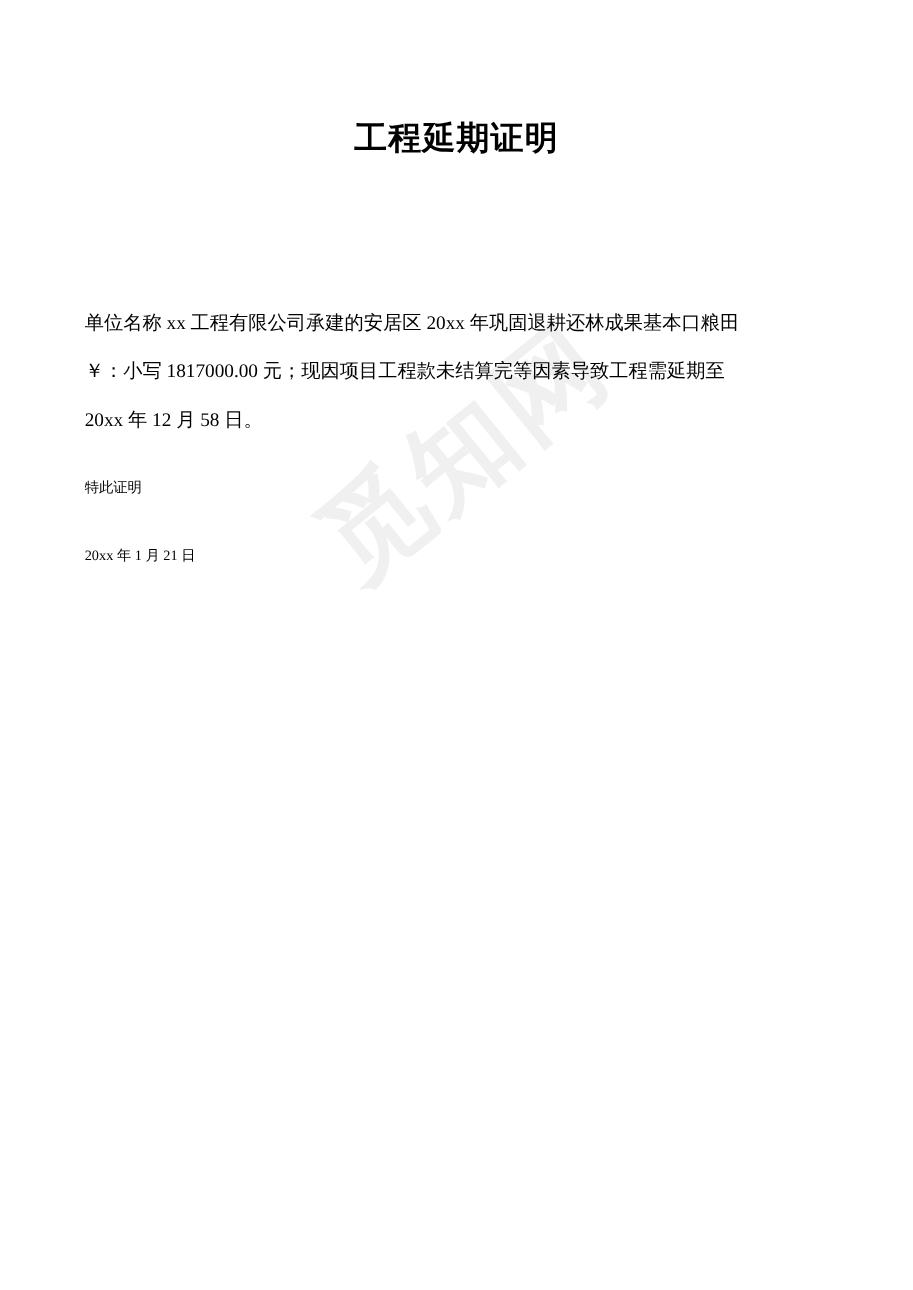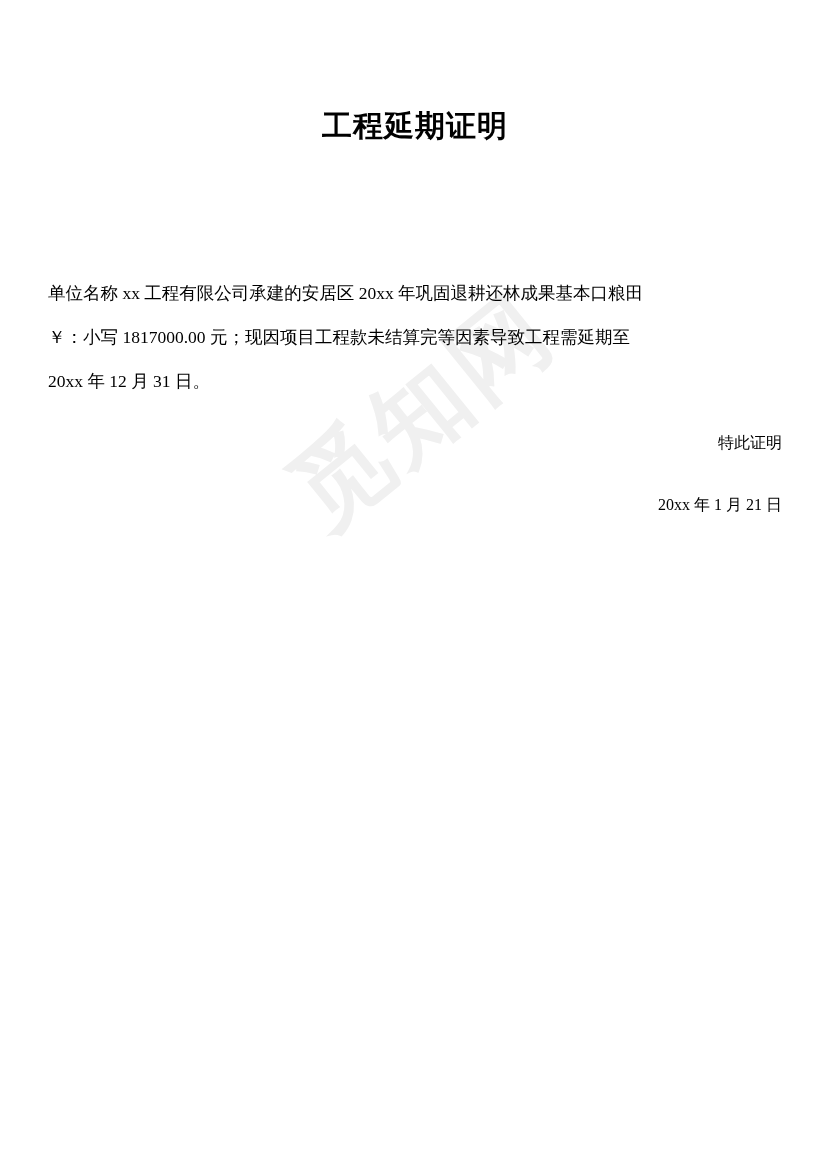--- a/index.html
+++ b/index.html
@@ -27,21 +27,21 @@
     font-size: 95px;
     letter-spacing: 6px;
     color: var(--watermark-color, #f0f0f0);
     white-space: nowrap;
     z-index: 0;
     user-select: none;
   }
   .content {
     position: relative;
     z-index: 1;
-    padding: 0 48px;
+    padding: 0 77px;
   }
   .doc-title {
     margin-top: 105px;
     line-height: 42px;
     font-size: 30px;
     font-weight: bold;
     text-align: center;
     letter-spacing: 1px;
   }
   .body-paragraph {
@@ -49,41 +49,40 @@
     font-size: 17.5px;
   }
   .body-line {
     line-height: 44px;
     white-space: nowrap;
   }
   .closing-paragraph,
   .signature-paragraph,
   .date-paragraph {
     margin-top: 18px;
-    font-size: 16px;
+    font-size: 13px;
     line-height: 44px;
     white-space: nowrap;
-    text-align: right;
   }
 </style>
 </head>
 <body>
 
 <div class="page">
 
   <div class="watermark">觅知网</div>
 
   <div class="content">
 
     <div class="doc-title">工程延期证明</div>
 
     <div class="body-paragraph">
       <div class="body-line">单位名称 xx 工程有限公司承建的安居区 20xx 年巩固退耕还林成果基本口粮田</div>
       <div class="body-line">￥：小写 1817000.00 元；现因项目工程款未结算完等因素导致工程需延期至</div>
-      <div class="body-line">20xx 年 12 月 31 日。</div>
+      <div class="body-line">20xx 年 12 月 58 日。</div>
     </div>
 
     <div class="closing-paragraph">特此证明</div>
 
 
     <div class="date-paragraph">20xx 年 1 月 21 日</div>
 
   </div>
 </div>
 

